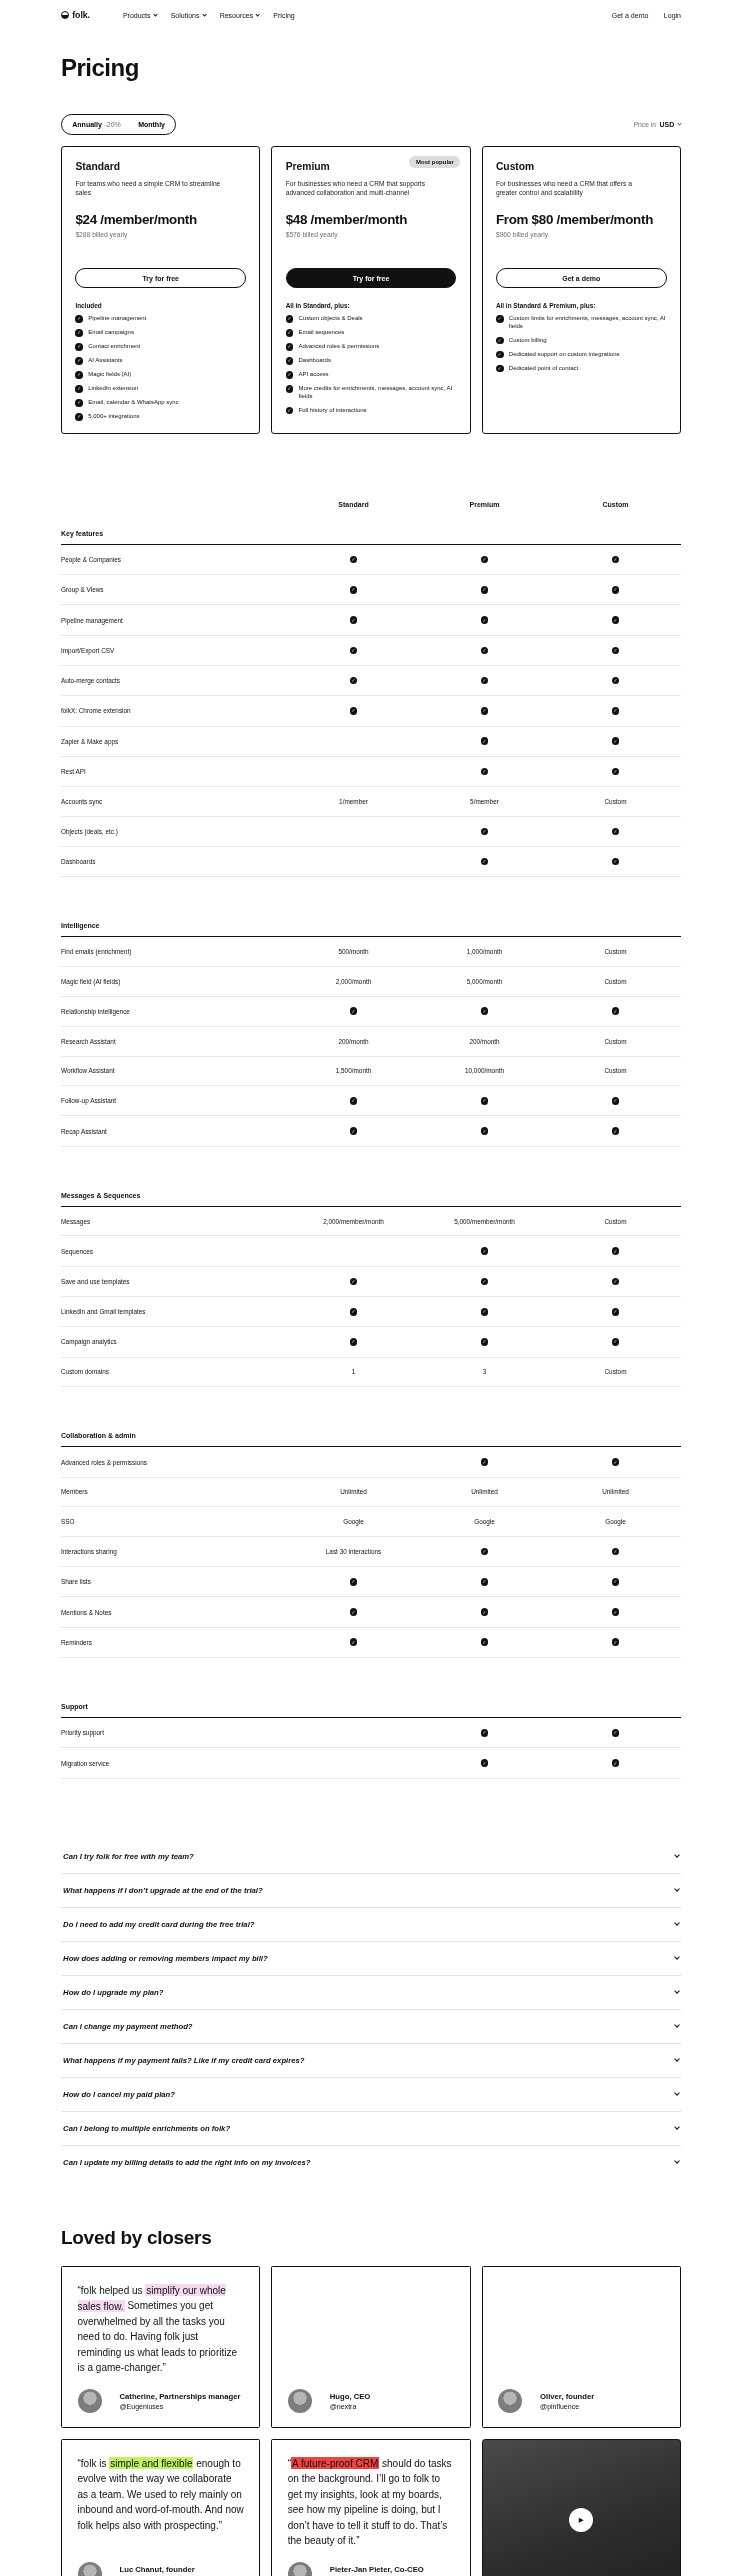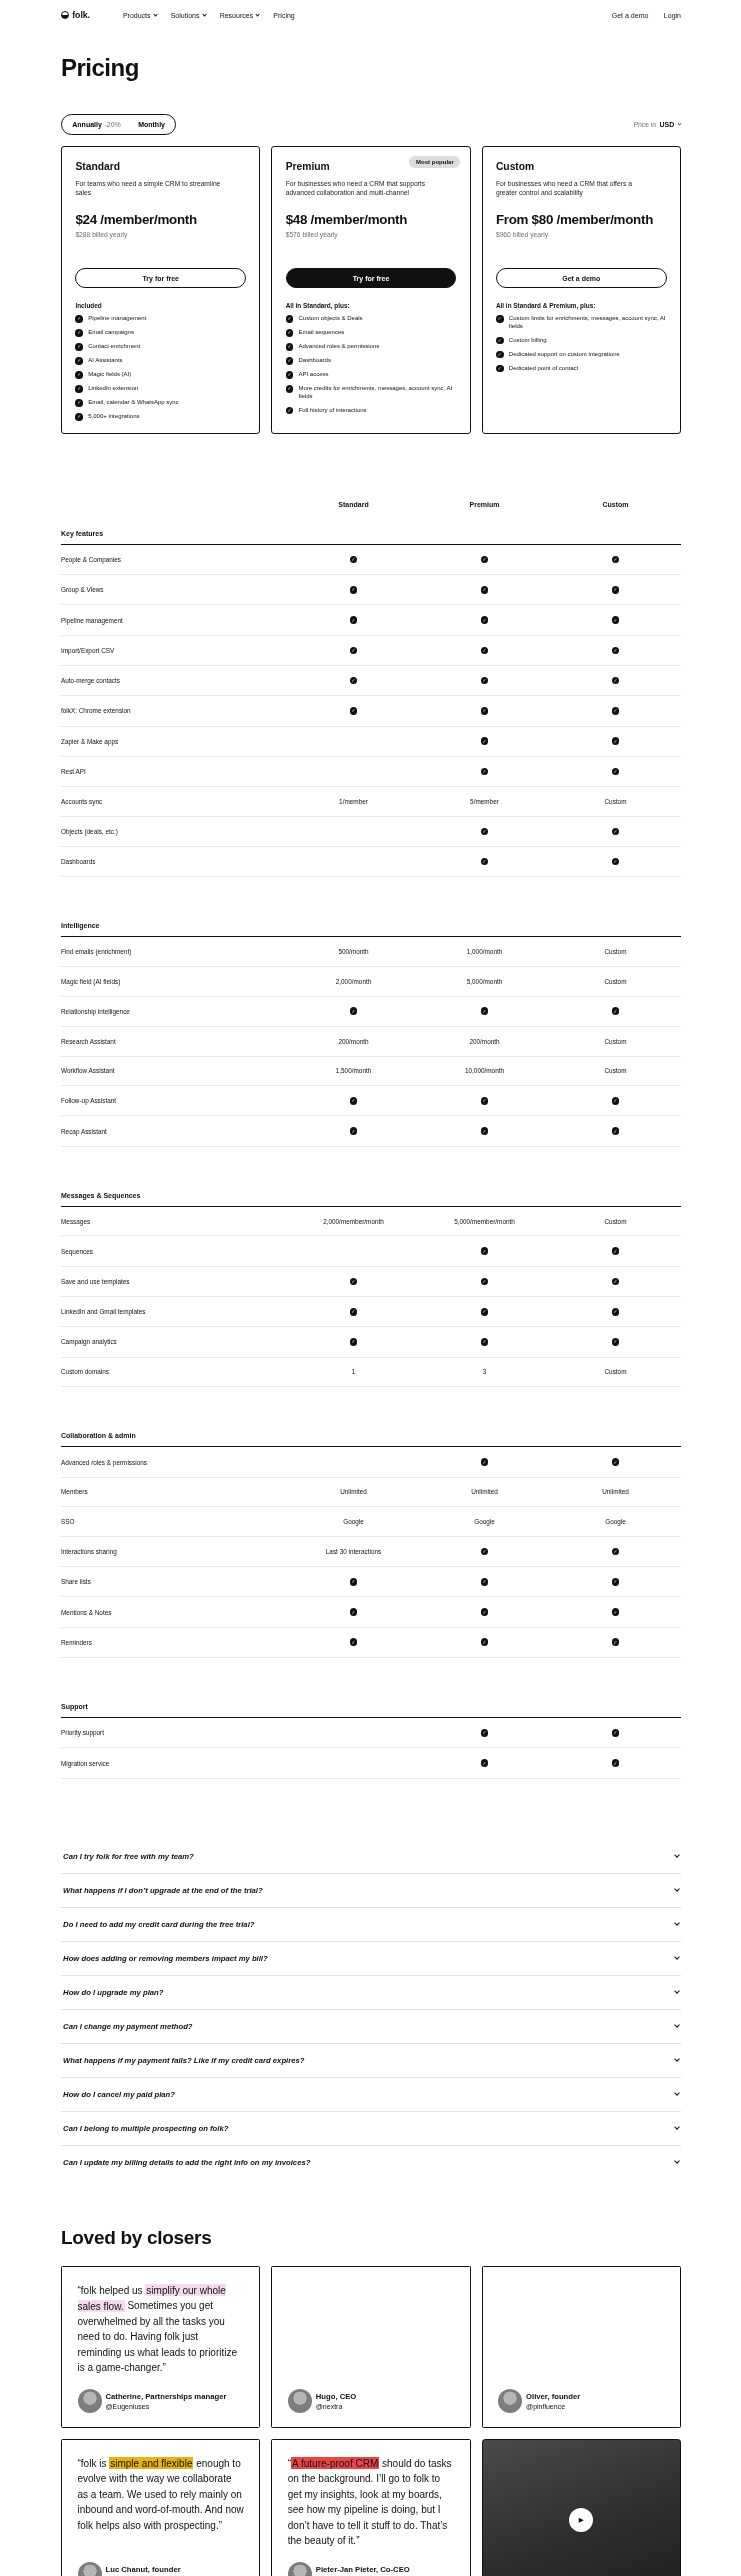--- a/index.html
+++ b/index.html
@@ -68,21 +68,21 @@
   .faq-q { font-size:7.7px; font-weight:600; }
   .faq-chev { width:4.1px; height:4.1px; border-width:0.8px; color:#111; }
 
   
   .loved-title { font-size:19px; font-weight:700; letter-spacing:-0.3px; margin:48px 0 0; }
   #testimonial-grid { margin-top:17.5px; display:grid; grid-template-columns:repeat(3,1fr); gap:10.8px; }
   .t-card { border:0.8px solid #111; border-radius:1.5px; padding:15.5px 15.5px 14.4px; min-height:138px;
     display:flex; flex-direction:column; background:#fff; }
   .t-quote { font-size:10px; line-height:1.55; font-weight:400; margin:0; }
   .t-quote mark { padding:0.5px 1px; color:inherit; }
-  .t-author { margin-top:auto; display:flex; align-items:center; gap:4px; padding-top:13.4px; }
+  .t-author { margin-top:auto; display:flex; align-items:center; gap:18px; padding-top:13.4px; }
   .t-avatar { width:24px; height:24px; border-radius:50%;
     background:radial-gradient(circle at 50% 38%, #b5b5b5 0 34%, #7d7d7d 35% 100%); }
   .t-name { font-size:7.7px; font-weight:700; }
   .t-handle { font-size:7px; margin-top:1.5px; }
   .t-video { padding:0; border:0.8px solid #111; border-radius:3.1px; overflow:hidden; position:relative;
     background:linear-gradient(160deg,#4a4a48 0%, #2e2e2c 55%, #1f1f1e 100%); }
   .play-btn { position:absolute; top:50%; left:50%; transform:translate(-50%,-50%);
     width:24px; height:24px; border-radius:50%; background:#fff; border:none;
     display:flex; align-items:center; justify-content:center; font-size:6.7px; color:#111; }
 </style>
@@ -621,21 +621,21 @@
       </div>
       <div class="faq-item">
         <span class="faq-q">What happens if my payment fails? Like if my credit card expires?</span>
         <i class="chev faq-chev"></i>
       </div>
       <div class="faq-item">
         <span class="faq-q">How do I cancel my paid plan?</span>
         <i class="chev faq-chev"></i>
       </div>
       <div class="faq-item">
-        <span class="faq-q">Can I belong to multiple prospecting on folk?</span>
+        <span class="faq-q">Can I belong to multiple enrichments on folk?</span>
         <i class="chev faq-chev"></i>
       </div>
       <div class="faq-item">
         <span class="faq-q">Can I update my billing details to add the right info on my invoices?</span>
         <i class="chev faq-chev"></i>
       </div>
     </section>
 </main>
 
 <section class="container">
@@ -663,21 +663,21 @@
       <div class="t-card">
         <div class="t-author">
           <div class="t-avatar"></div>
           <div>
             <div class="t-name">Oliver, founder</div>
             <div class="t-handle">@pinfluence</div>
           </div>
         </div>
       </div>
       <div class="t-card">
-        <p class="t-quote"><span>“folk is </span><mark style="background: #eab308;">simple and flexible</mark><span> enough to evolve with the way we collaborate as a team. We used to rely mainly on inbound and word-of-mouth. And now folk helps also with prospecting.”</span></p>
+        <p class="t-quote"><span>“folk is </span><mark style="background: #bef264;">simple and flexible</mark><span> enough to evolve with the way we collaborate as a team. We used to rely mainly on inbound and word-of-mouth. And now folk helps also with prospecting.”</span></p>
         <div class="t-author">
           <div class="t-avatar"></div>
           <div>
             <div class="t-name">Luc Chanut, founder</div>
             <div class="t-handle">@monette</div>
           </div>
         </div>
       </div>
       <div class="t-card">
         <p class="t-quote"><span>“</span><mark style="background: #ef4444;">A future-proof CRM</mark><span> should do tasks on the background. I’ll go to folk to get my insights, look at my boards, see how my pipeline is doing, but I don’t have to tell it stuff to do. That’s the beauty of it.”</span></p>

